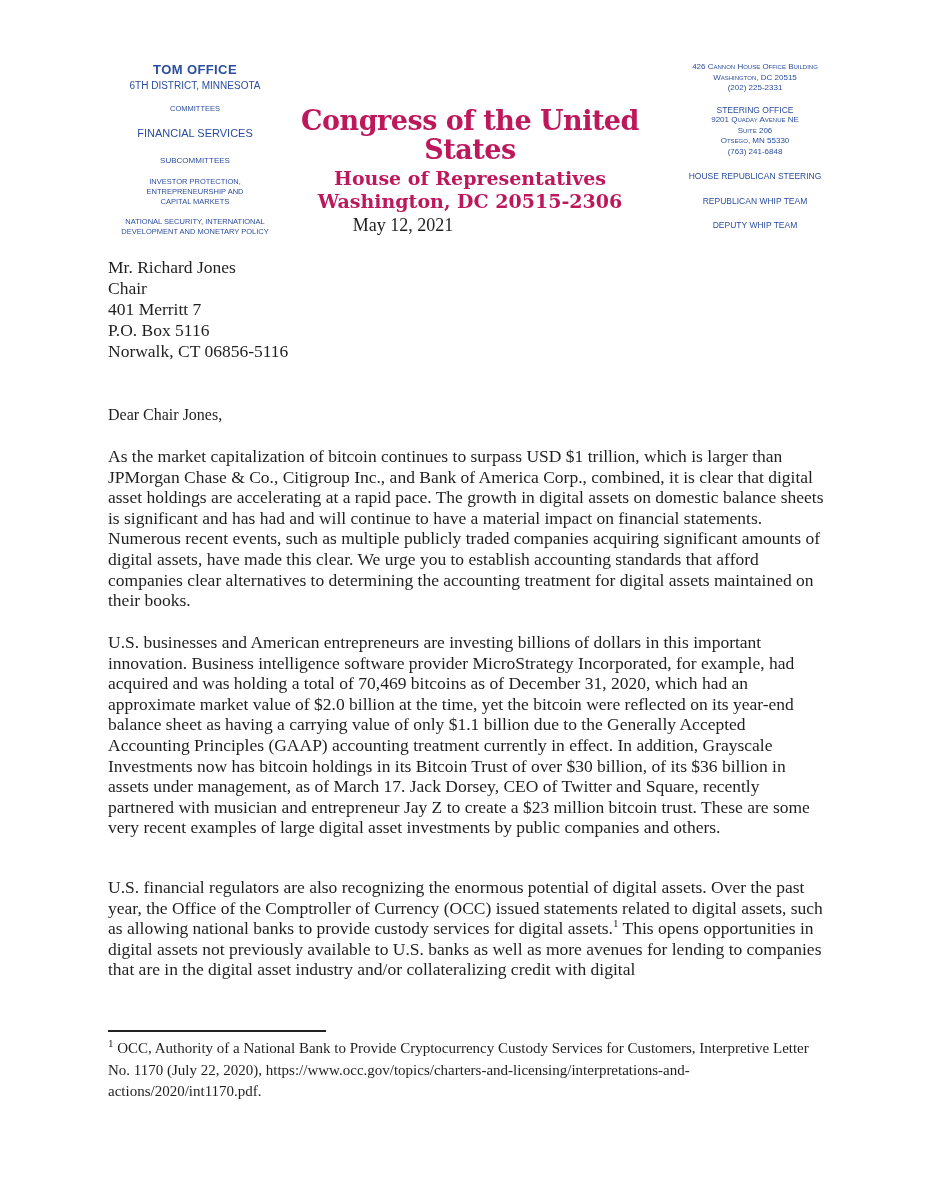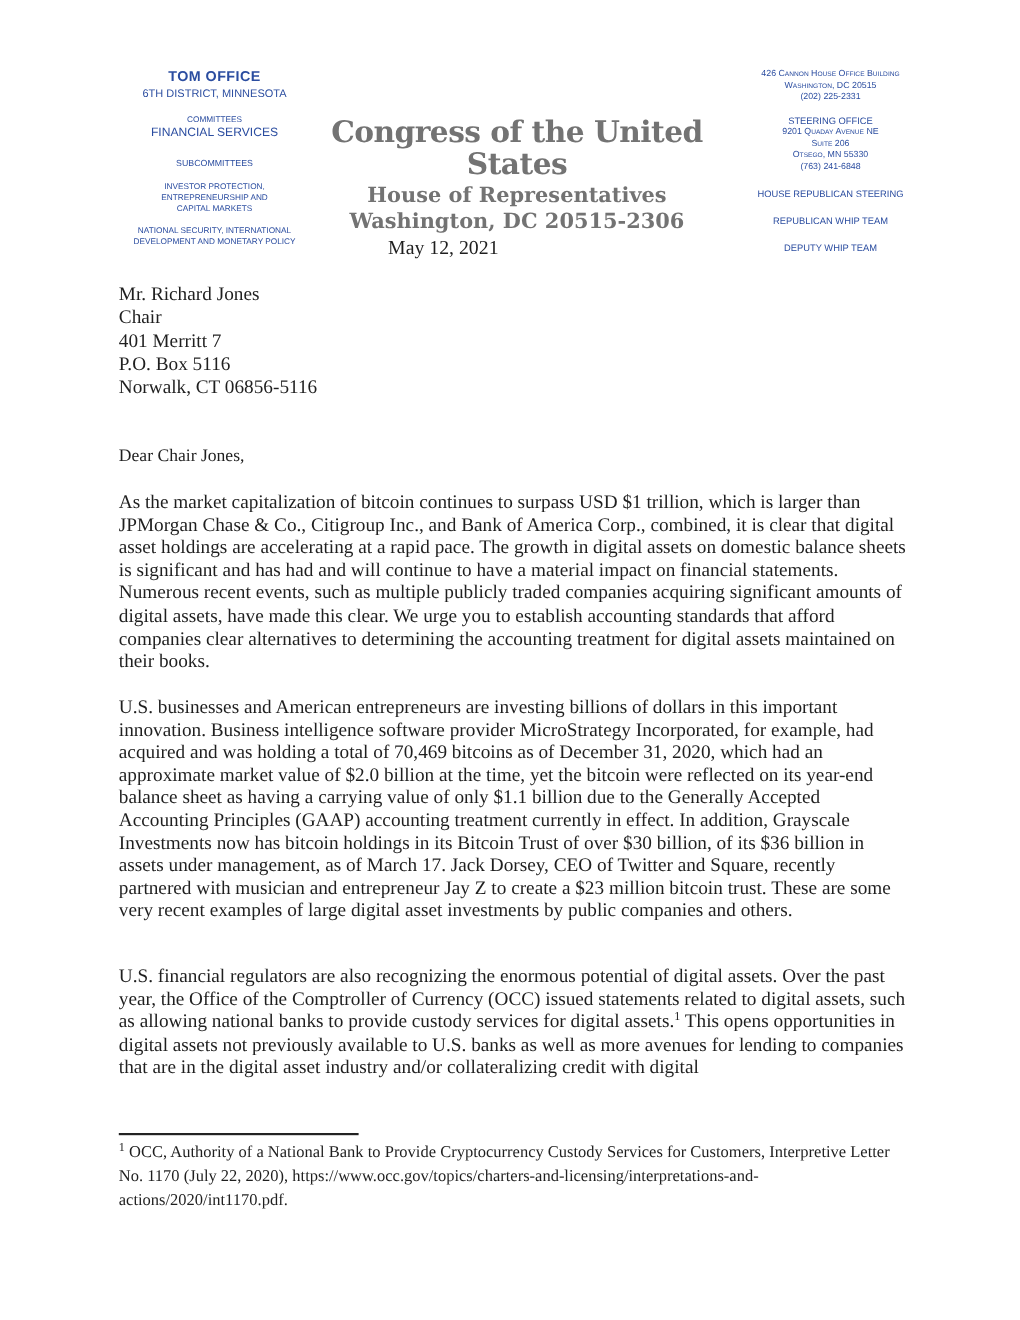--- a/index.html
+++ b/index.html
@@ -11,27 +11,27 @@
     font-family:"Liberation Serif", serif;
     color:#1f1f1f;
     overflow:hidden;
   }
   
   .lh{font-family:"Liberation Sans", sans-serif;color:#2b4da0;text-align:center;}
   .lh-left{position:absolute;left:105px;top:62px;width:180px;}
   .lh-left .name{font-size:13px;font-weight:bold;letter-spacing:.4px;}
   .lh-left .district{font-size:10px;margin-top:3px;}
   .lh-left .committees-label{font-size:7.5px;margin-top:13px;}
-  .lh-left .committee{font-size:11px;margin-top:2px;}
+  .lh-left .committee{font-size:11px;margin-top:14px;}
   .lh-left .subcommittees-label{font-size:8px;margin-top:17px;}
   .lh-left .subcom{font-size:7.5px;line-height:10px;}
   .lh-left .subcom1{margin-top:12px;}
   .lh-left .subcom2{margin-top:10px;}
 
-  .lh-center{position:absolute;left:300px;top:106px;width:340px;text-align:center;color:#737373;}
+  .lh-center{position:absolute;left:300px;top:106px;width:340px;text-align:center;color:#be185d;}
   .lh-center .congress{
     font-family:"DejaVu Serif", serif;font-weight:bold;font-size:27px;line-height:29px;
     letter-spacing:-.5px;
   }
   .lh-center .house{font-family:"DejaVu Serif", serif;font-weight:bold;font-size:19px;line-height:23px;margin-top:3px;}
   .lh-center .wash{font-family:"DejaVu Serif", serif;font-weight:bold;font-size:19px;line-height:23px;}
 
   .lh-right{position:absolute;left:655px;top:62px;width:200px;}
   .lh-right div{font-size:8px;line-height:10.5px;}
   .sc{font-variant:small-caps;}

